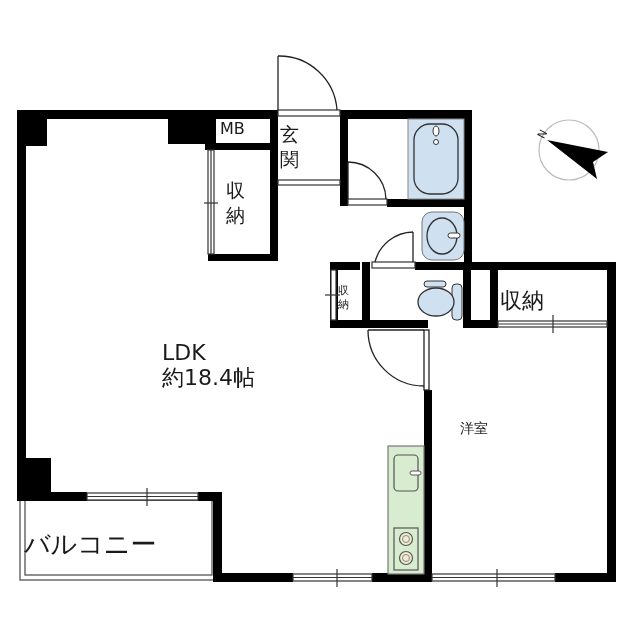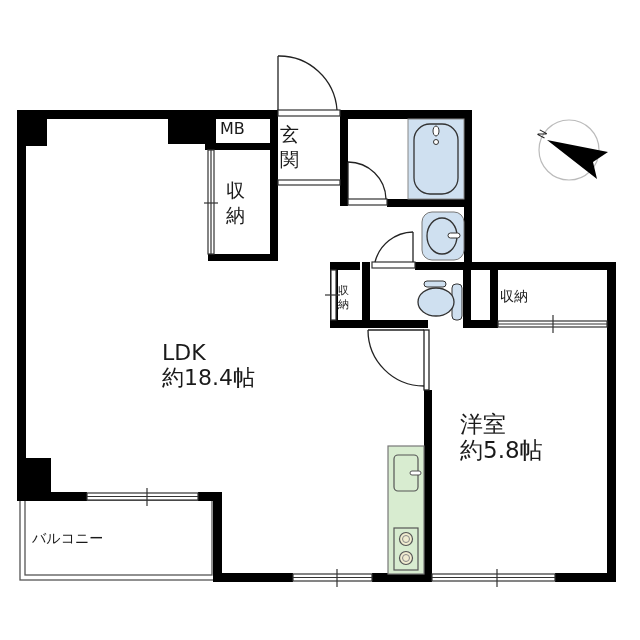--- a/index.html
+++ b/index.html
@@ -1,26 +1,26 @@
 <!DOCTYPE html>
 <html><head>
 <meta charset="utf-8">
 <style>
   html, body { margin: 0; padding: 0; background: #ffffff; }
   body { width: 640px; height: 640px; position: relative; overflow: hidden; font-family: "DejaVu Sans", "Liberation Sans", sans-serif; }
   #plan { position: absolute; left: 0; top: 0; width: 640px; height: 640px; }
   .lbl { position: absolute; color: #1a1a1a; line-height: 1.15; white-space: nowrap; }
   .lbl-ldk { left: 162px; top: 340px; width: 140px; font-size: 22px; }
-  .lbl-yoshitsu { left: 460px; top: 411px; width: 130px; font-size: 23px; }
-  .lbl-balcony { left: 32px; top: 530px; width: 170px; font-size: 14px; }
+  .lbl-yoshitsu { left: 460px; top: 420px; width: 130px; font-size: 14px; }
+  .lbl-balcony { left: 24px; top: 530px; width: 170px; font-size: 26px; }
   .lbl-mb { left: 220px; top: 120px; width: 50px; font-size: 16px; }
   .lbl-genkan { left: 280px; top: 122px; width: 56px; font-size: 19px; line-height: 1.3; }
   .lbl-shuno1 { left: 226px; top: 178px; width: 40px; font-size: 19px; line-height: 1.3; }
   .lbl-shuno2 { left: 338px; top: 284px; width: 26px; font-size: 11px; line-height: 1.3; }
-  .lbl-shuno3 { left: 500px; top: 288px; width: 110px; font-size: 14px; }
+  .lbl-shuno3 { left: 500px; top: 288px; width: 110px; font-size: 22px; }
   .vert span { display: block; }
 </style>
 </head>
 <body>
 
 <svg id="plan" viewBox="0 0 640 640" xmlns="http://www.w3.org/2000/svg">
 
   <g fill="none" stroke="#555" stroke-width="1.3">
     <rect x="20" y="500" width="196" height="80"></rect>
     <rect x="25" y="500" width="187" height="75"></rect>
@@ -154,21 +154,20 @@
   </g>
 </svg>
 
 <div class="lbl lbl-ldk">
   <div>LDK</div>
   <div>約18.4帖</div>
 </div>
 
 <div class="lbl lbl-yoshitsu">
   <div>洋室</div>
-  <div>約5.8帖</div>
 </div>
 
 <div class="lbl lbl-balcony">バルコニー</div>
 
 <div class="lbl lbl-mb">MB</div>
 
 <div class="lbl lbl-genkan vert">
   <span>玄</span>
   <span>関</span>
 </div>

